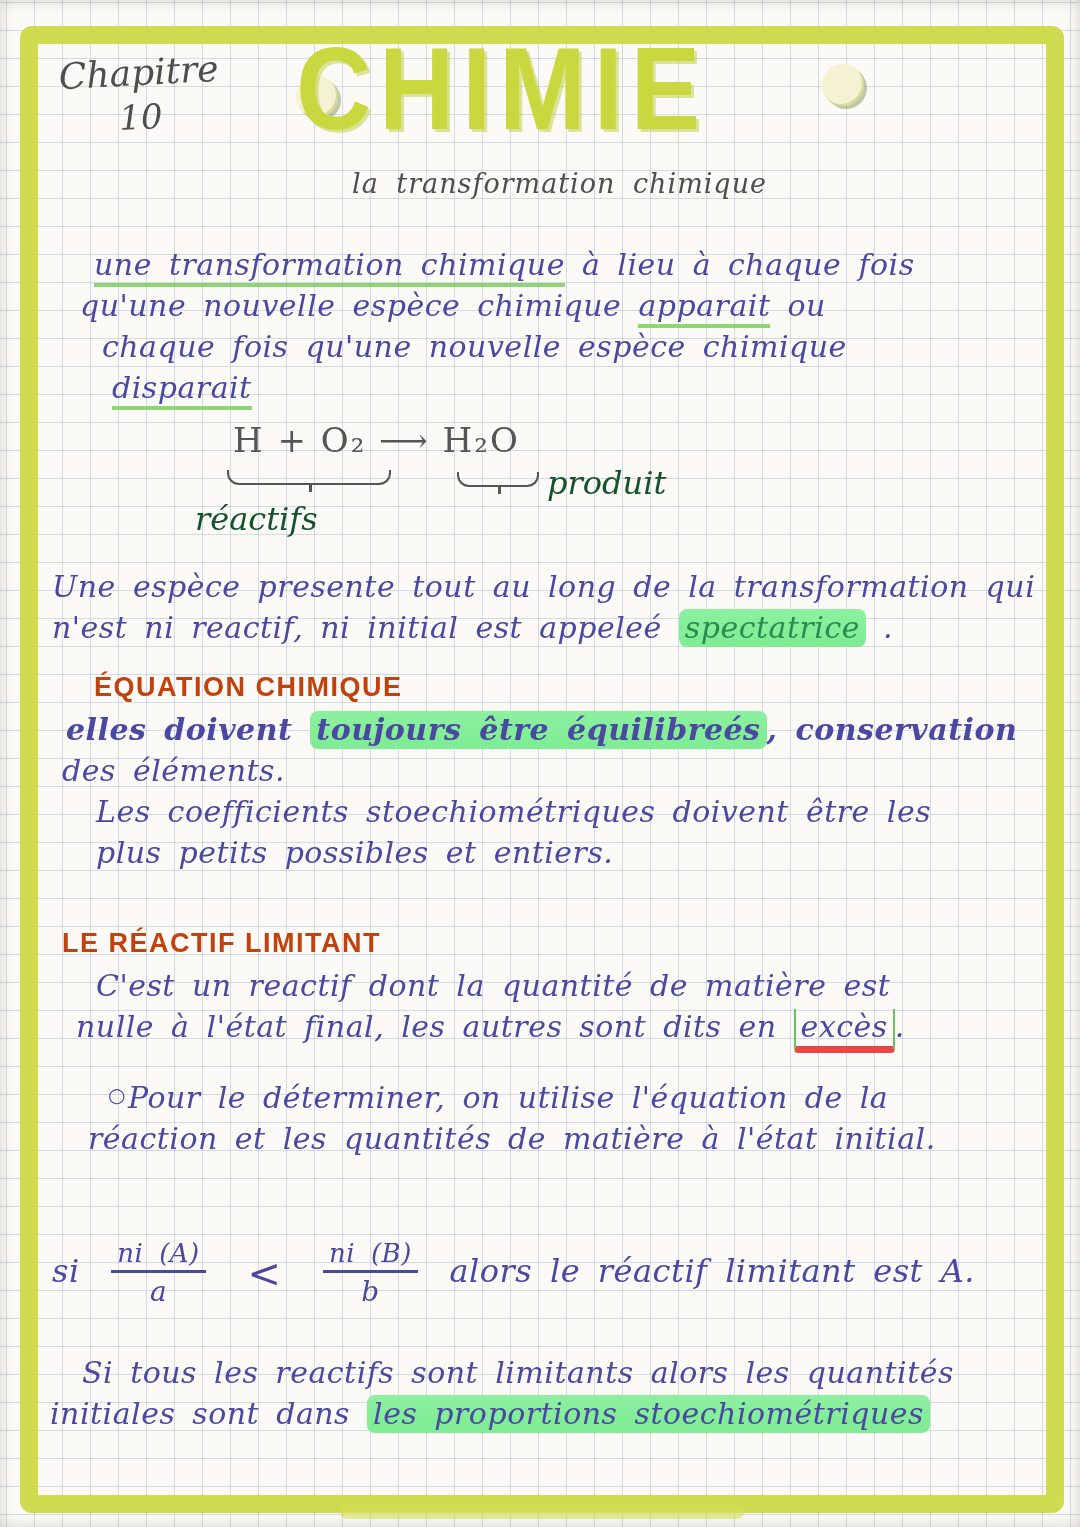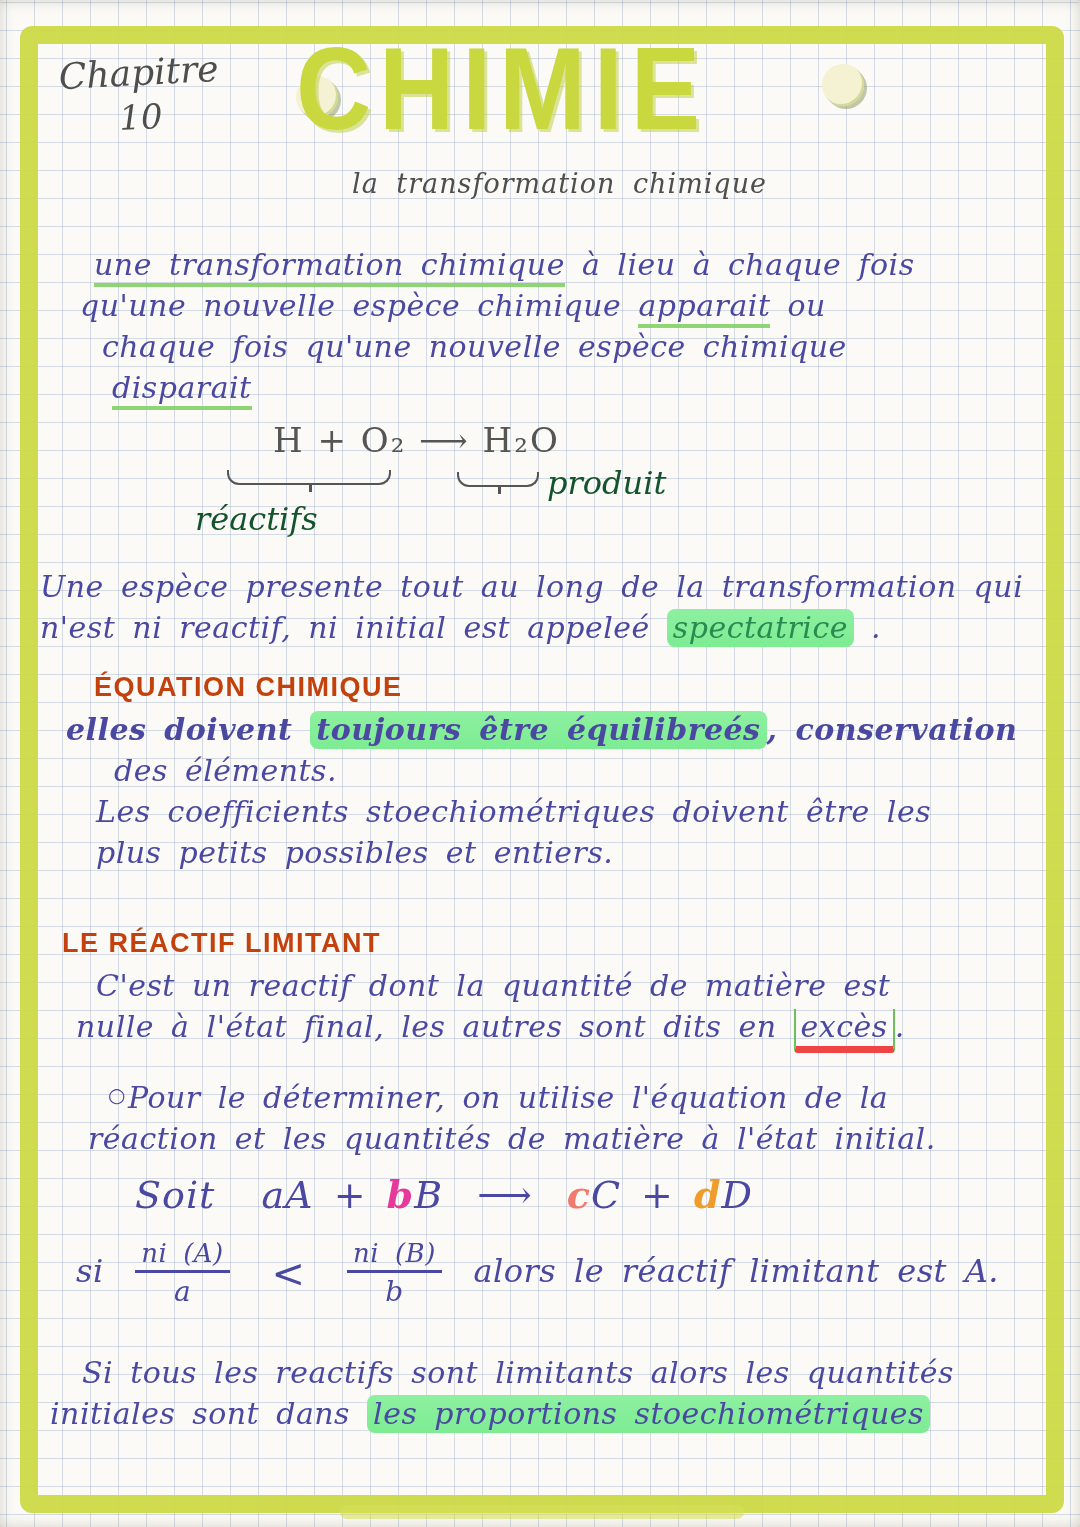--- a/index.html
+++ b/index.html
@@ -78,68 +78,58 @@
     <div class="hw line">
       <span>qu'une nouvelle espèce chimique </span><span class="ul">apparait</span><span> ou</span>
     </div>
     <div class="hw line" style="margin-left:22px;">chaque fois qu'une nouvelle espèce chimique</div>
     <div class="hw line" style="margin-left:32px;">
       <span class="ul">disparait</span>
     </div>
   </div>
 
   <div class="fig" style="left:195px;top:420px;width:720px;height:130px;">
-    <div class="eqline" style="position:absolute;left:38px;top:0;margin-left:40px;">H + O₂ ⟶ H₂O</div>
+    <div class="eqline" style="position:absolute;left:38px;top:0;">H + O₂ ⟶ H₂O</div>
     <div class="brace" style="left:32px;top:50px;width:160px;"></div>
     <div class="figlabel" style="left:0px;top:80px;">réactifs</div>
     <div class="brace" style="left:262px;top:52px;width:78px;"></div>
     <div class="figlabel" style="left:352px;top:44px;">produit</div>
   </div>
 
-  <div style="position:absolute;left:40px;top:566px;">
+  <div style="position:absolute;left:52px;top:566px;">
     <div class="hw line">Une espèce presente tout au long de la transformation qui</div>
     <div class="hw line">
       <span>n'est ni reactif, ni initial est appeleé </span><span class="hl hl-green-ink">spectatrice</span><span> .</span>
     </div>
   </div>
 
   <div style="position:absolute;left:58px;top:672px;">
     <div class="heading" style="margin-left:36px;">ÉQUATION CHIMIQUE</div>
     <div class="hw line" style="margin-top:6px;margin-left:8px;font-weight:bold;">
       <span>elles doivent </span><span class="hl">toujours être équilibreés</span><span>, conservation</span>
     </div>
-    <div class="hw line" style="margin-left:16px;padding-left:40px;">des éléments.</div>
+    <div class="hw line" style="margin-left:4px;">des éléments.</div>
     <div class="hw line" style="margin-left:38px;">Les coefficients stoechiométriques doivent être les</div>
     <div class="hw line" style="margin-left:38px;">plus petits possibles et entiers.</div>
   </div>
 
   <div style="position:absolute;left:50px;top:928px;">
     <div class="heading" style="margin-left:12px;">LE RÉACTIF LIMITANT</div>
     <div class="hw line" style="margin-top:6px;margin-left:46px;">C'est un reactif dont la quantité de matière est</div>
     <div class="hw line" style="margin-left:26px;">
       <span>nulle à l'état final, les autres sont dits en </span><span class="boxed">excès</span><span>.</span>
     </div>
     <div class="hw line" style="margin-top:28px;margin-left:58px;">
       <span class="bullet">○</span><span>Pour le déterminer, on utilise l'équation de la</span>
     </div>
     <div class="hw line" style="margin-left:38px;">réaction et les quantités de matière à l'état initial.</div>
   </div>
 
-  <div class="hw soit" style="left:135px;top:1172px;">
-    <span class="sp">Soit</span>
-    <span>a</span><span>A</span>
-    <span>+</span>
-    <span class="coef-b">b</span><span>B</span>
-    <span style="margin:0 14px;">⟶</span>
-    <span class="coef-c">c</span><span>C</span>
-    <span>+</span>
-    <span class="coef-d">d</span><span>D</span>
-  </div>
 
-  <div class="hw" style="position:absolute;left:76px;top:1238px;font-size:32px;">
+  <div class="hw" style="position:absolute;left:52px;top:1238px;font-size:32px;">
     <span>si</span>
     <span class="frac">
       <span class="num">ni (A)</span>
       <span class="den">a</span>
     </span>
     <span class="cmp">&lt;</span>
     <span class="frac">
       <span class="num">ni (B)</span>
       <span class="den">b</span>
     </span>

